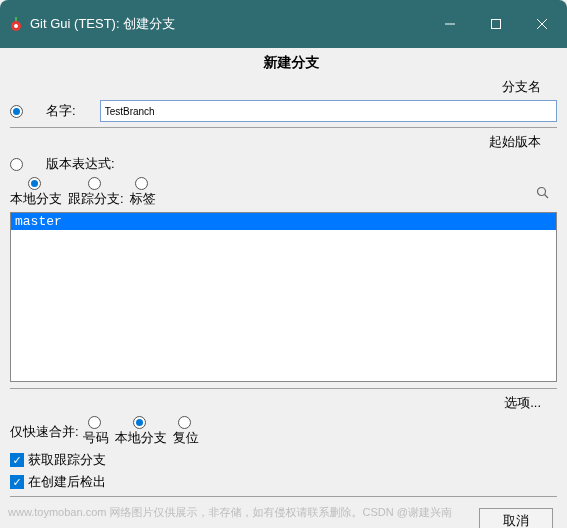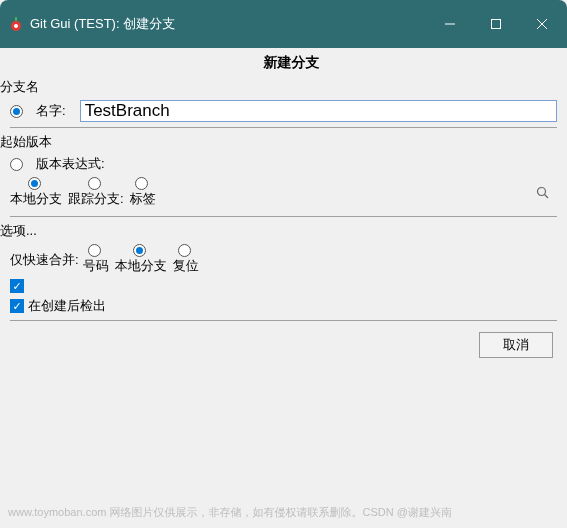--- a/index.html
+++ b/index.html
@@ -36,26 +36,26 @@
     color: #fff;
   }
   .content { padding: 0; }
   .header {
     text-align: center;
     font-weight: bold;
     font-size: 14px;
     padding: 6px 0 4px 16px;
     background: #f0f0f0;
   }
-  .section-label { padding: 2px 0; }
+  .section-label { padding: 2px 26px; text-align: right; }
   .radio-row {
     display: flex;
     align-items: center;
     padding: 2px 10px;
-    gap: 10px;
+    gap: 20px;
   }
   .radio {
     width: 13px; height: 13px;
     border: 1px solid #555;
     border-radius: 50%;
     display: inline-flex;
     align-items: center;
     justify-content: center;
     margin-right: 3px;
     flex-shrink: 0;
@@ -81,21 +81,21 @@
     font-size: 11px;
     line-height: 1;
   }
   .text-input {
     flex: 1;
     height: 22px;
     border: 1px solid #7a9fd4;
     background: #fff;
     padding: 0 4px;
     font-family: inherit;
-    font-size: 17px;
+    font-size: 10px;
     outline: none;
   }
   .hr {
     border: none;
     border-top: 1px solid #a0a0a0;
     margin: 3px 10px;
   }
   .listbox {
     margin: 2px 10px 0 10px;
     border: 1px solid #888;
@@ -214,20 +214,23 @@
       <span>标签</span>
     </span>
     <span class="search-icon">
       <svg width="14" height="14" viewBox="0 0 14 14">
         <circle cx="5.5" cy="5.5" r="4" fill="none" stroke="#666" stroke-width="1.2"></circle>
         <line x1="8.5" y1="8.5" x2="12" y2="12" stroke="#666" stroke-width="1.2"></line>
       </svg>
     </span>
   </div>
 
+  <div class="listbox">
+    <div class="list-item selected">master</div>
+  </div>
 
   <hr class="hr" style="margin-top:6px;">
 
   <div class="section-label">选项...</div>
 
   <div class="radio-group">
     <span style="margin-right:4px;">仅快速合并:</span>
     <span class="rg-item">
       <span class="radio"></span>
       <span>号码</span>
@@ -237,20 +240,21 @@
       <span>本地分支</span>
     </span>
     <span class="rg-item">
       <span class="radio"></span>
       <span>复位</span>
     </span>
   </div>
 
   <div class="opt-row">
     <span class="checkbox"></span>
+    <span>获取跟踪分支</span>
   </div>
 
   <div class="opt-row">
     <span class="checkbox"></span>
     <span>在创建后检出</span>
   </div>
 
   <hr class="hr">
 
   <div class="buttons">

